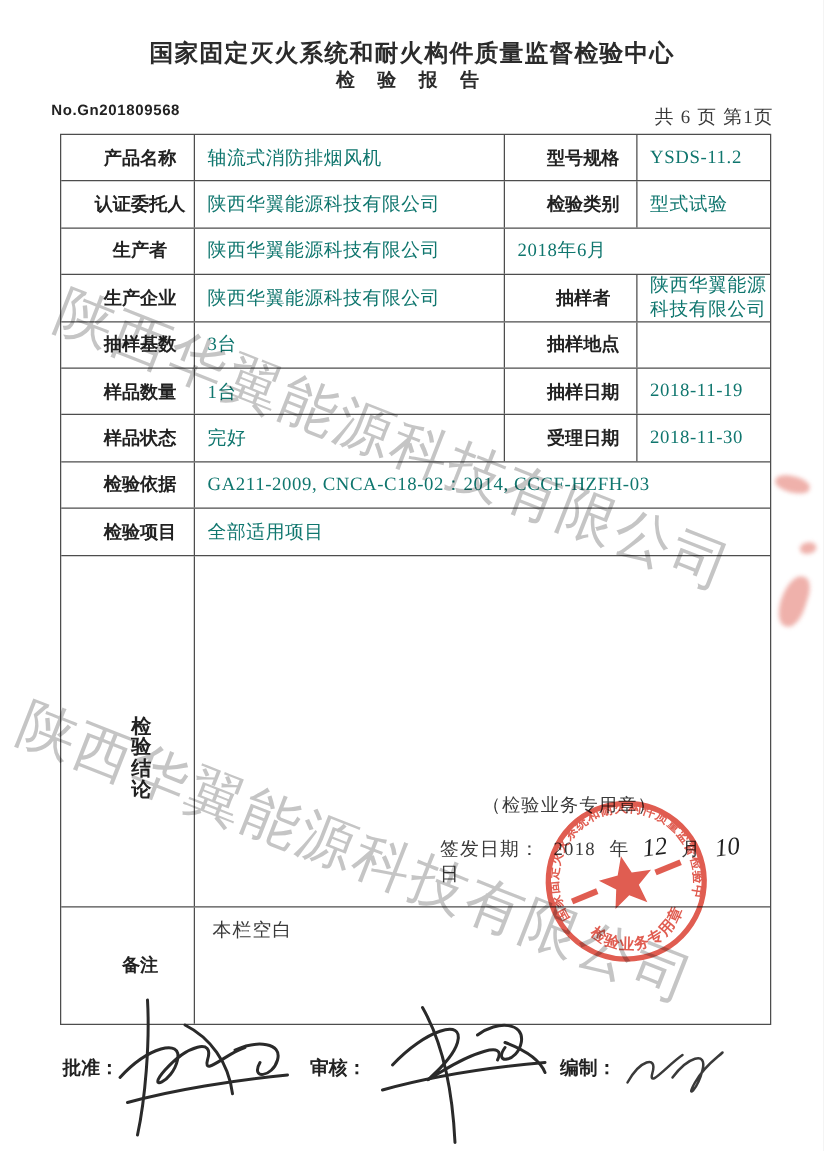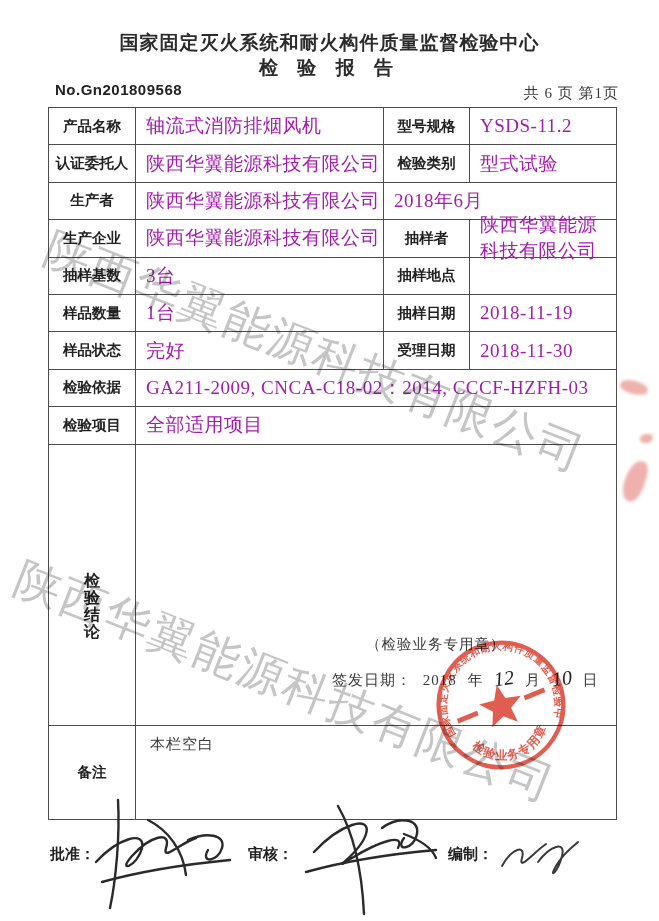--- a/index.html
+++ b/index.html
@@ -10,44 +10,44 @@
   }
   
   .org-title{
     position:absolute;top:30px;left:0;width:659px;text-align:center;
     font-family:"Liberation Sans","DejaVu Sans",sans-serif;
     font-weight:700;font-size:19px;color:#2b2b2b;letter-spacing:1px;
   }
   .report-title{
     position:absolute;top:55px;left:0;width:659px;text-align:center;
     font-family:"Liberation Sans","DejaVu Sans",sans-serif;
-    font-weight:700;font-size:19px;color:#2b2b2b;letter-spacing:7px;
+    font-weight:700;font-size:15px;color:#2b2b2b;letter-spacing:7px;
   }
   .report-no{
-    position:absolute;top:81px;left:55px;
-    font-family:"Liberation Sans","DejaVu Sans",sans-serif;
-    font-weight:700;font-size:15px;color:#222;letter-spacing:.5px;
+    position:absolute;top:81px;left:41px;
+    font-family:"Liberation Sans","DejaVu Sans",sans-serif;
+    font-weight:700;font-size:12px;color:#222;letter-spacing:.5px;
   }
   .pagination{
     position:absolute;top:84px;right:40px;font-size:15px;color:#3a3a3a;letter-spacing:1px;margin-left:12px;
   }
   
   .tbl{
     position:absolute;left:48px;top:107px;width:569px;
     border:1px solid #4d4d4d;box-sizing:border-box;z-index:1;
   }
   .r{display:flex;height:37.4px;border-bottom:1px solid #4d4d4d;box-sizing:border-box;}
   .r:last-child{border-bottom:none;}
   .c{box-sizing:border-box;display:flex;align-items:center;}
   .lab{
     width:87px;justify-content:center;border-right:1px solid #4d4d4d;
     font-family:"Liberation Sans","DejaVu Sans",sans-serif;
-    font-weight:700;font-size:14.5px;color:#222;flex-shrink:0;letter-spacing:0;
-  }
-  .val{padding-left:10px;font-size:19px;color:#a21caf;letter-spacing:.5px;}
+    font-weight:700;font-size:14.5px;color:#222;flex-shrink:0;letter-spacing:0;margin-left:20px;
+  }
+  .val{padding-left:10px;font-size:15px;color:#0f766e;letter-spacing:.5px;}
   .v1{width:248px;border-right:1px solid #4d4d4d;flex-shrink:0;}
   .lab2{width:86px;flex-shrink:0;}
   .v2{flex:1;}
   .vwide{flex:1;text-align:right;}
   .r-conc{height:281px;align-items:stretch;}
   .r-remark{height:93px;align-items:stretch;}
   .lab-tall{align-items:center;}
   .vert-label{
     writing-mode:vertical-rl;letter-spacing:17px;line-height:1;
     font-family:"Liberation Sans","DejaVu Sans",sans-serif;

